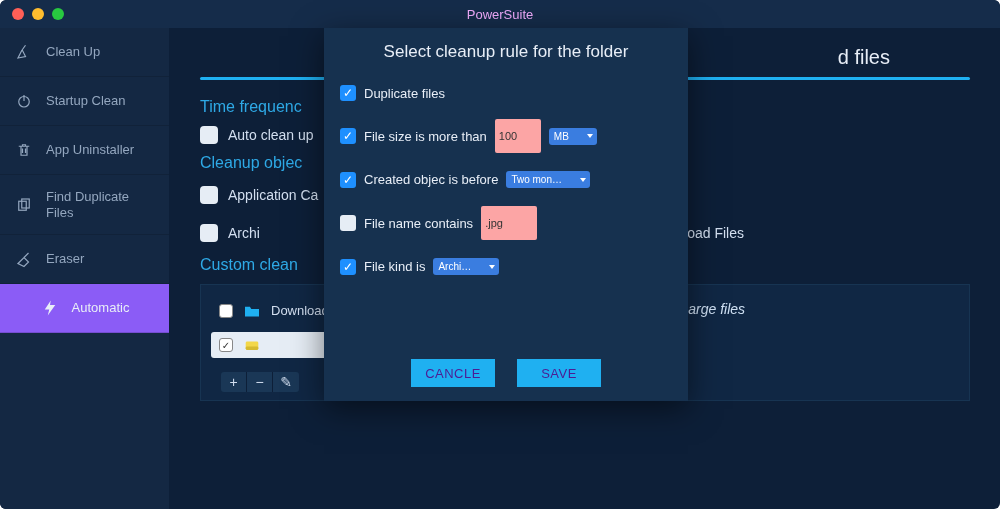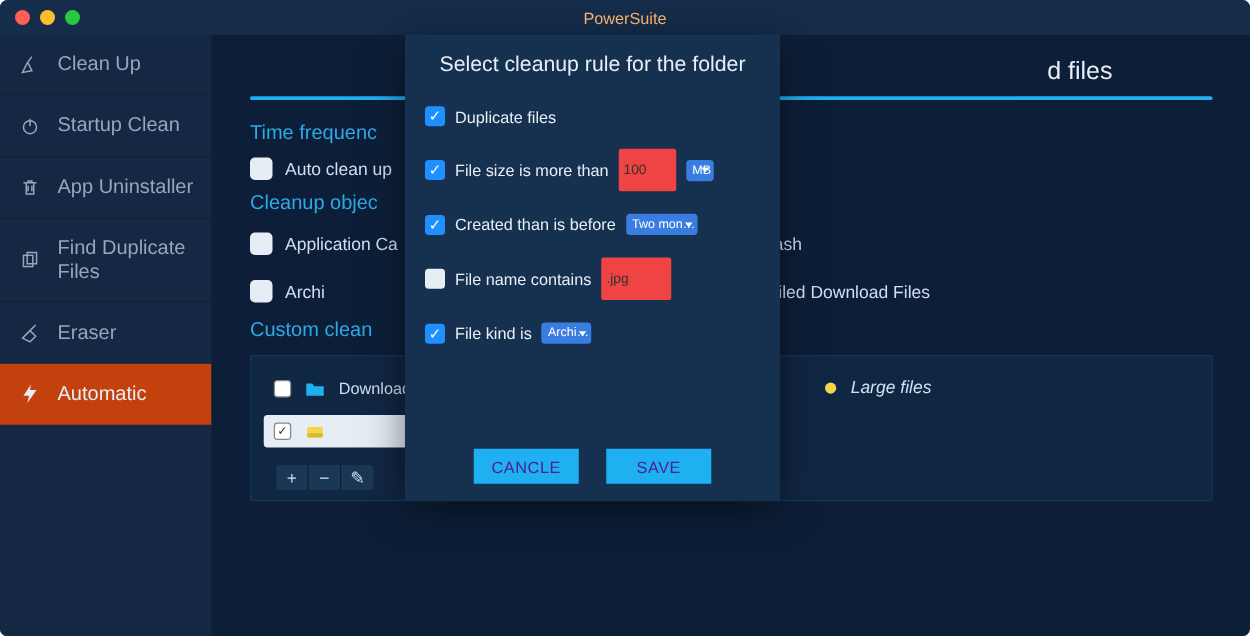--- a/index.html
+++ b/index.html
@@ -29,50 +29,51 @@
     display: flex; gap: 8px; margin-left: 12px;
   }
   .traffic span {
     width: 12px; height: 12px; border-radius: 50%; display: block;
   }
   .tl-close { background: #ff5f57; }
   .tl-min { background: #ffbd2e; }
   .tl-max { background: #28c940; }
   .titlebar .title {
     position: absolute; left: 0; right: 0; text-align: center;
-    font-size: 13px; color: #fdba74; font-weight: 400;
+    font-size: 13px; color: #f0abfc; font-weight: 400;
   }
 
   
   .body {
     flex: 1; display: flex;
     min-height: 0;
   }
 
   
   .sidebar {
     width: 170px;
     background: #142843;
     display: flex; flex-direction: column;
     border-right: 1px solid #0d1f38;
   }
   .sidebar-item {
     display: flex; align-items: center;
     padding: 14px 14px;
     gap: 12px;
     color: #94a7bf;
-    font-size: 16px;
+    font-size: 13px;
     cursor: pointer;
     border-bottom: 1px solid rgba(0,0,0,0.15);
   }
   .sidebar-item .icon { width: 20px; height: 20px; flex: 0 0 20px; display:flex; align-items:center; justify-content:center; }
   .sidebar-item .icon svg { width: 18px; height: 18px; fill: none; stroke: #94a7bf; stroke-width: 1.6; }
   .sidebar-item.active {
-    background: #c2410c;
+    background: #8b5cf6;
     color: #e8eef7;
+    justify-content: center;
   }
   .sidebar-item.active .icon svg { stroke: #e8eef7; fill: #e8eef7; }
   .sidebar-item .lbl { line-height: 1.2; }
 
   
   .main {
     flex: 1; position: relative;
     padding: 18px 30px 18px 30px;
     color: #d3dff0;
   }
@@ -127,47 +128,47 @@
     width: 100%;
     padding: 6px 10px 8px 10px;
   }
   .mini-btn-group { display:flex; background:#1a3756; border-radius:3px; overflow:hidden; width: max-content; }
   .mini-btn { width:26px; height:20px; display:flex; align-items:center; justify-content:center; color:#d3dff0; font-size:14px; cursor:pointer; border-right:1px solid #0d1f38; }
   .mini-btn:last-child { border-right:none; }
 
   
   .dialog {
     position: absolute;
-    left: 324px; top: 28px; width: 300px; height: 373px;
+    left: 324px; top: 28px; width: 364px; height: 373px;
     background: #16314f;
     box-shadow: 0 8px 30px rgba(0,0,0,0.5);
     display:flex; flex-direction:column;
     padding: 14px 16px 14px 16px;
     color: #e8eef7;
     z-index: 10;
   }
   .dialog-title { text-align:center; font-size:17px; font-weight:400; margin-bottom:14px; }
   .dialog-row { display:flex; align-items:center; gap:8px; font-size:13px; margin: 9px 0; }
   .bluecheck {
     width:16px; height:16px; border-radius:3px;
     display:inline-flex; align-items:center; justify-content:center;
     flex: 0 0 16px;
   }
   .bluecheck.on { background:#1e90ff; }
   .bluecheck.on::after { content:"✓"; color:#fff; font-size:12px; line-height:1; }
   .bluecheck.off { background:#e6edf5; }
   .dlg-input {
-    background:#ef4444; color:#333; font-size:11px;
+    background:#fca5a5; color:#333; font-size:11px;
     border:none; padding:17px 4px; height:17px; border-radius:2px;
   }
   .dlg-input.num { width:46px; }
   .dlg-input.txt { width:56px; }
   .dlg-select {
     background:#3a7de0; color:#fff; font-size:10px;
-    border:none; border-radius:3px; padding:1px 2px 1px 5px; height:17px;
+    border:none; border-radius:3px; padding:1px 28px 1px 5px; height:17px;
     position: relative; display:inline-flex; align-items:center;
   }
   .dlg-select::after {
     content:""; position:absolute; right:4px; top:50%; transform:translateY(-50%);
     width:0;height:0;border-left:3px solid transparent;border-right:3px solid transparent;border-top:4px solid #fff;
   }
   .dialog-buttons {
     margin-top: auto;
     display:flex; gap: 22px; justify-content:center;
     padding-top: 12px;
@@ -338,21 +339,21 @@
 
     <div class="dialog-row">
       <span class="bluecheck on"></span>
       <span>File size is more than</span>
       <input class="dlg-input num" value="100" style="">
       <span class="dlg-select">MB</span>
     </div>
 
     <div class="dialog-row">
       <span class="bluecheck on"></span>
-      <span>Created than is before</span>
+      <span>Created objec is before</span>
       <span class="dlg-select">Two mon…</span>
     </div>
 
     <div class="dialog-row">
       <span class="bluecheck off"></span>
       <span>File name contains</span>
       <input class="dlg-input txt" value=".jpg" style="">
     </div>
 
     <div class="dialog-row">

